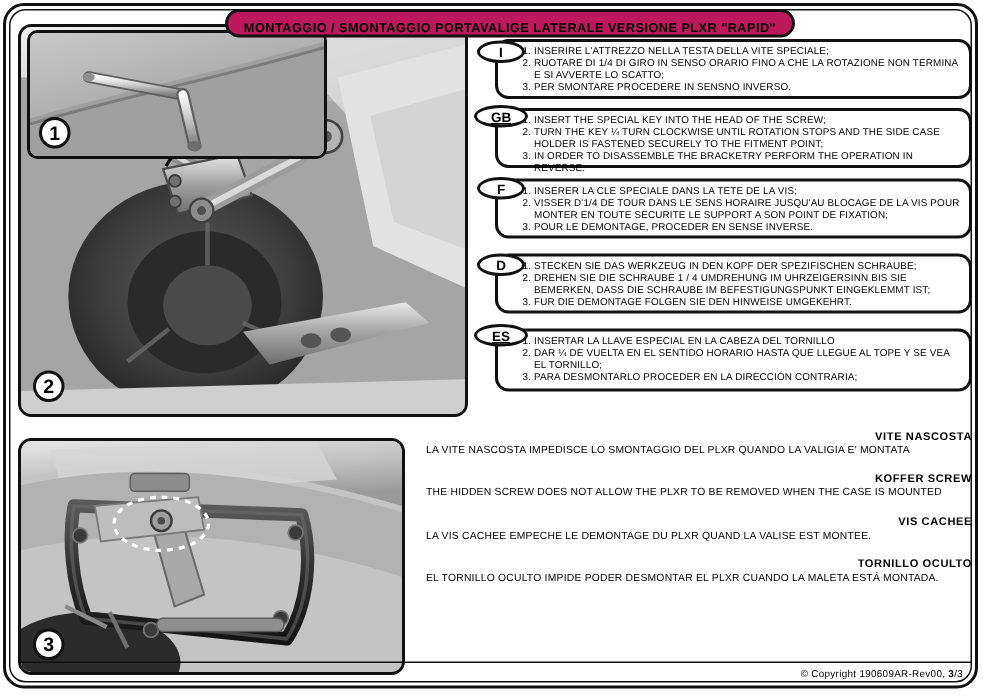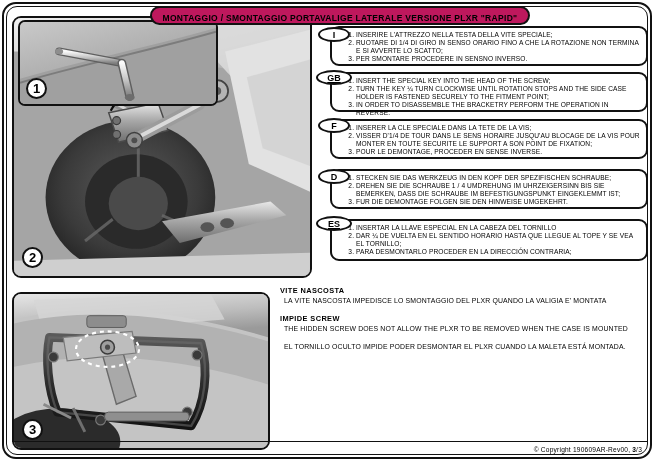--- a/index.html
+++ b/index.html
@@ -141,20 +141,21 @@
     left: 280px; top: 286px;
     width: 368px;
   }
   .note { margin-bottom: 9px; }
   .note-title {
     font-size: 7.4px;
     font-weight: bold;
     letter-spacing: 0.4px;
     color: #000;
     margin-bottom: 2px;
+    text-align: right;
   }
   .note-body {
     font-size: 6.9px;
     line-height: 8.4px;
     letter-spacing: 0.15px;
     color: #000;
     padding-left: 4px;
   }
   
   .footer-rule {
@@ -383,24 +384,29 @@
   <div class="lang-badge wide" style="top:216px;text-align:right;">
     <span>ES</span>
   </div>
 
   <div class="notes">
     <div class="note">
       <div class="note-title">VITE NASCOSTA</div>
       <div class="note-body">LA VITE NASCOSTA IMPEDISCE LO SMONTAGGIO DEL PLXR QUANDO LA VALIGIA E' MONTATA</div>
     </div>
     <div class="note">
-      <div class="note-title">IMPIDE SCREW</div>
+      <div class="note-title">KOFFER SCREW</div>
       <div class="note-body">THE HIDDEN SCREW DOES NOT ALLOW THE PLXR TO BE REMOVED WHEN THE CASE IS MOUNTED</div>
     </div>
     <div class="note">
+      <div class="note-title">VIS CACHEE</div>
+      <div class="note-body">LA VIS CACHEE EMPECHE LE DEMONTAGE DU PLXR QUAND LA VALISE EST MONTEE.</div>
+    </div>
+    <div class="note">
+      <div class="note-title">TORNILLO OCULTO</div>
       <div class="note-body">EL TORNILLO OCULTO IMPIDE PODER DESMONTAR EL PLXR CUANDO LA MALETA ESTÁ MONTADA.</div>
     </div>
   </div>
 
   <div class="footer-rule"></div>
   <div class="copyright">
     <span>© Copyright 190609AR-Rev00, </span><b>3</b><span>/3</span>
   </div>
 
 </div>

